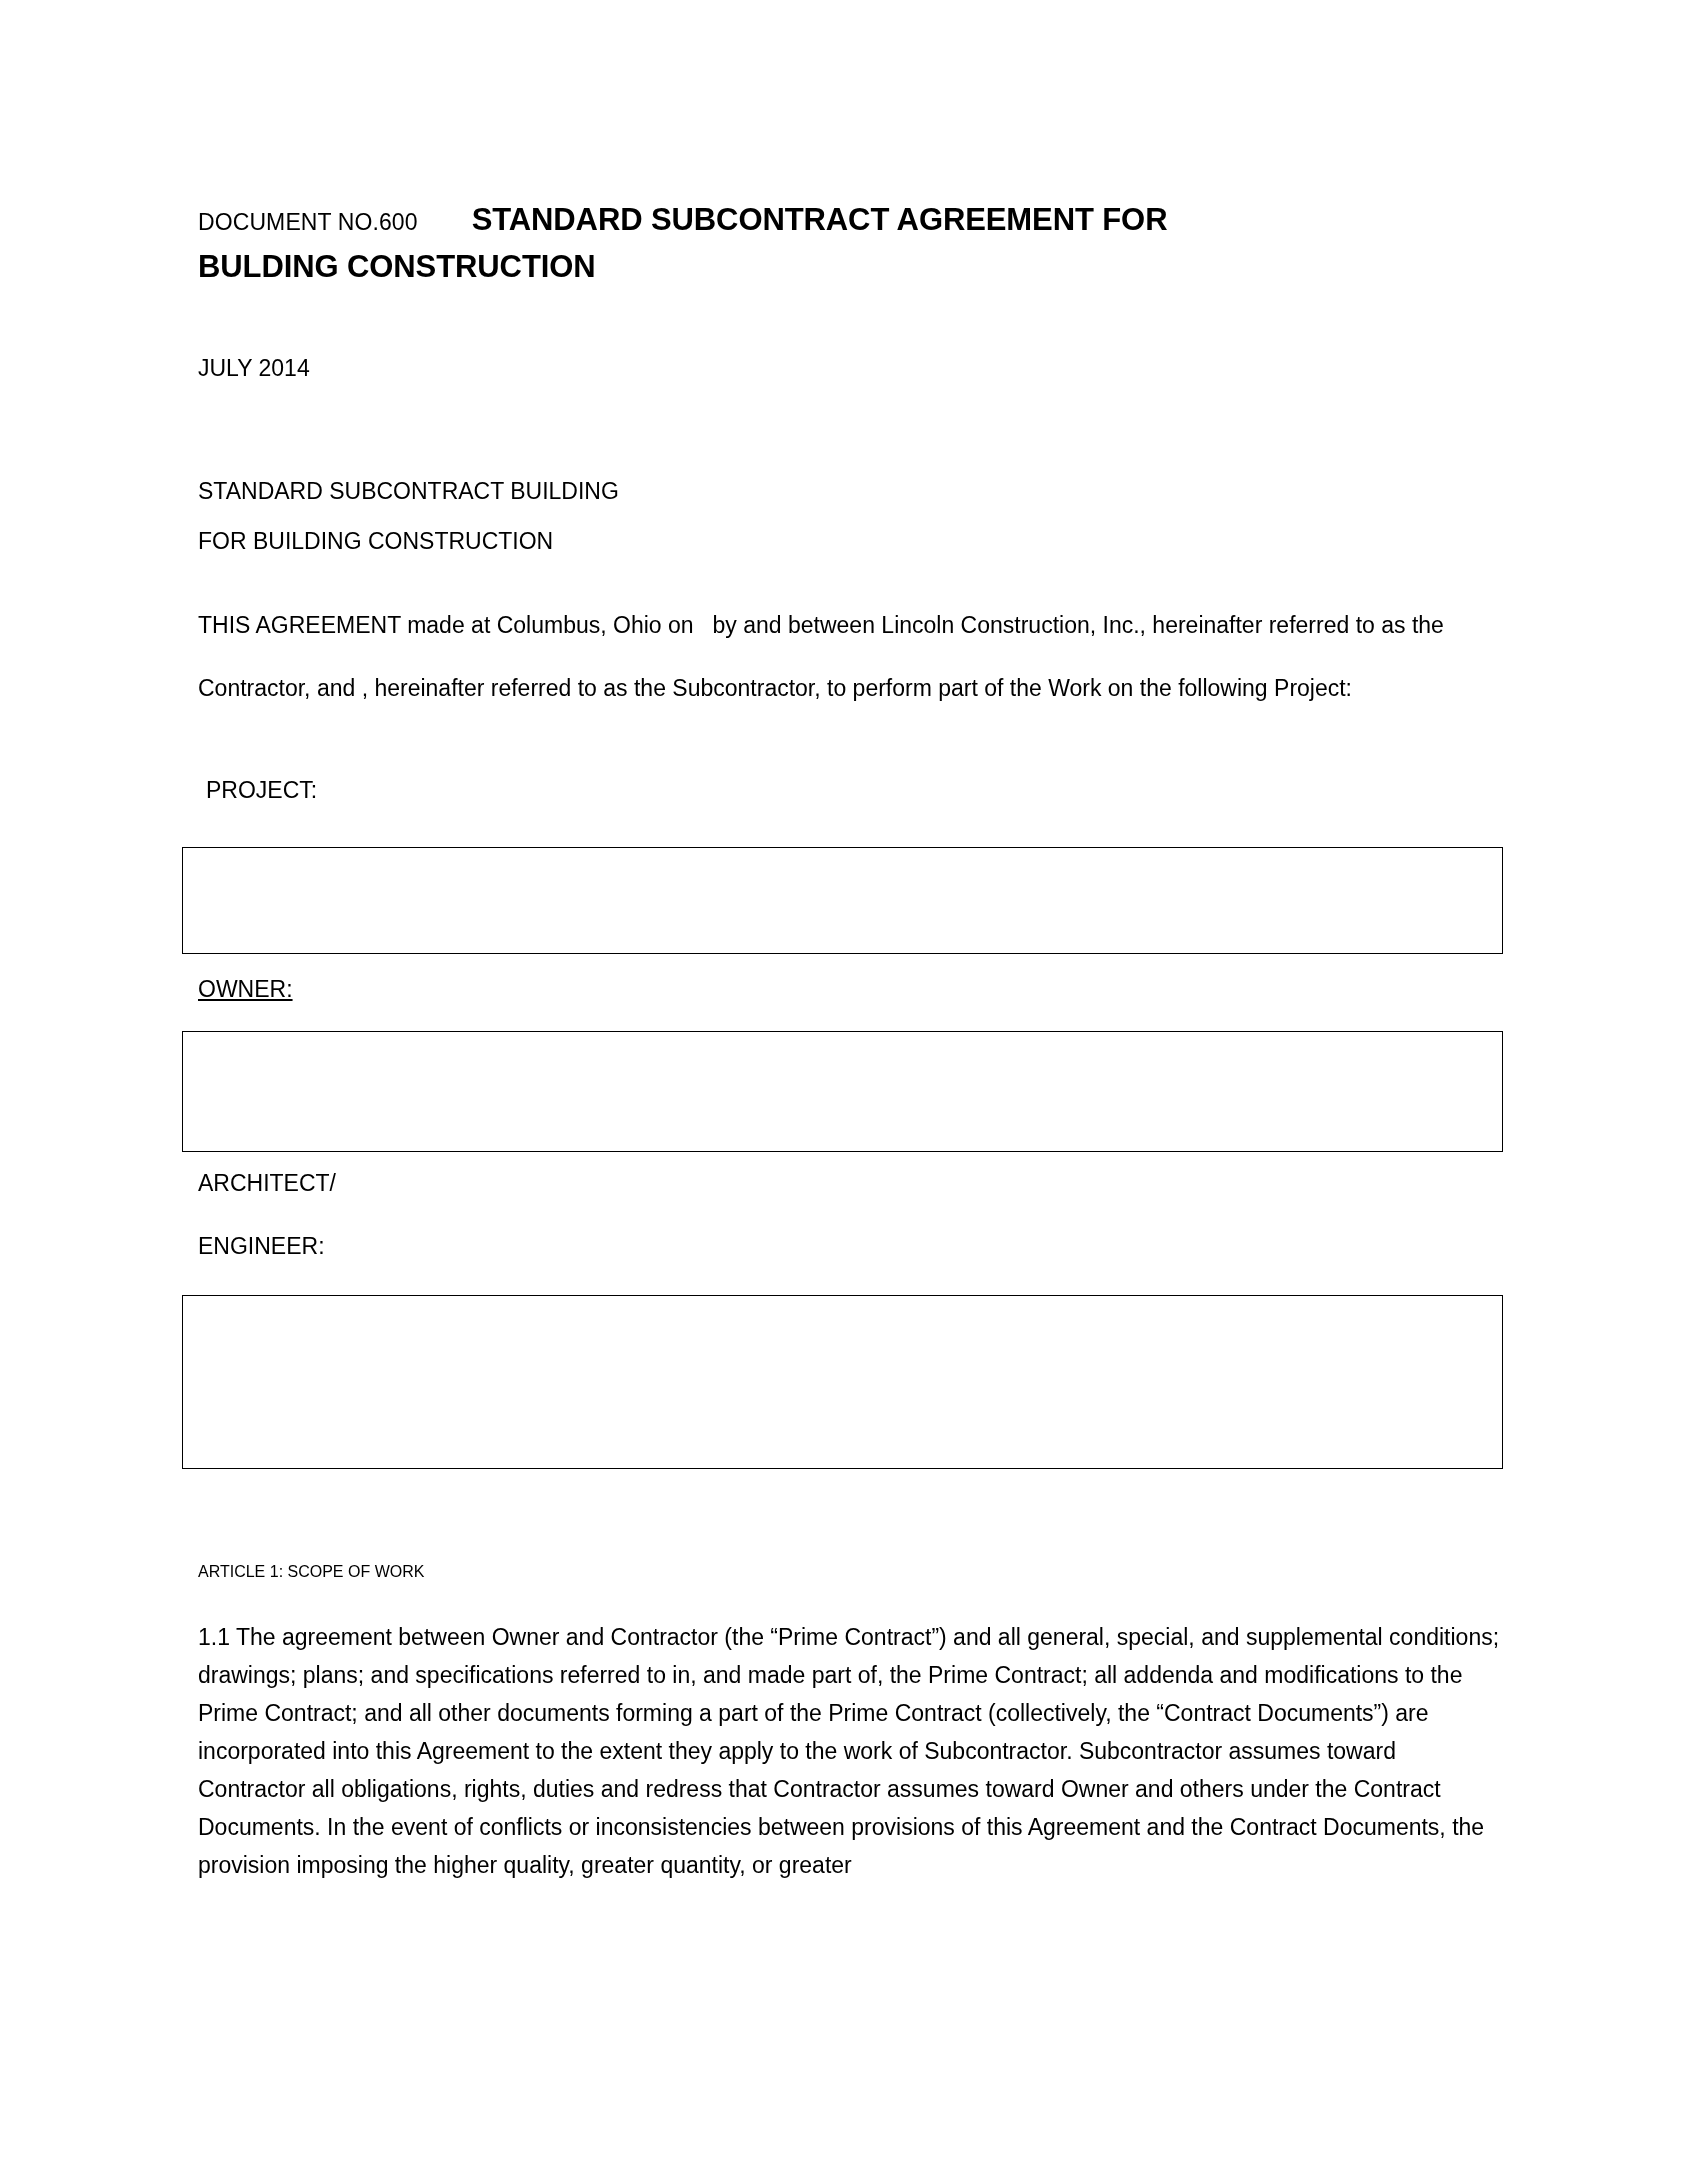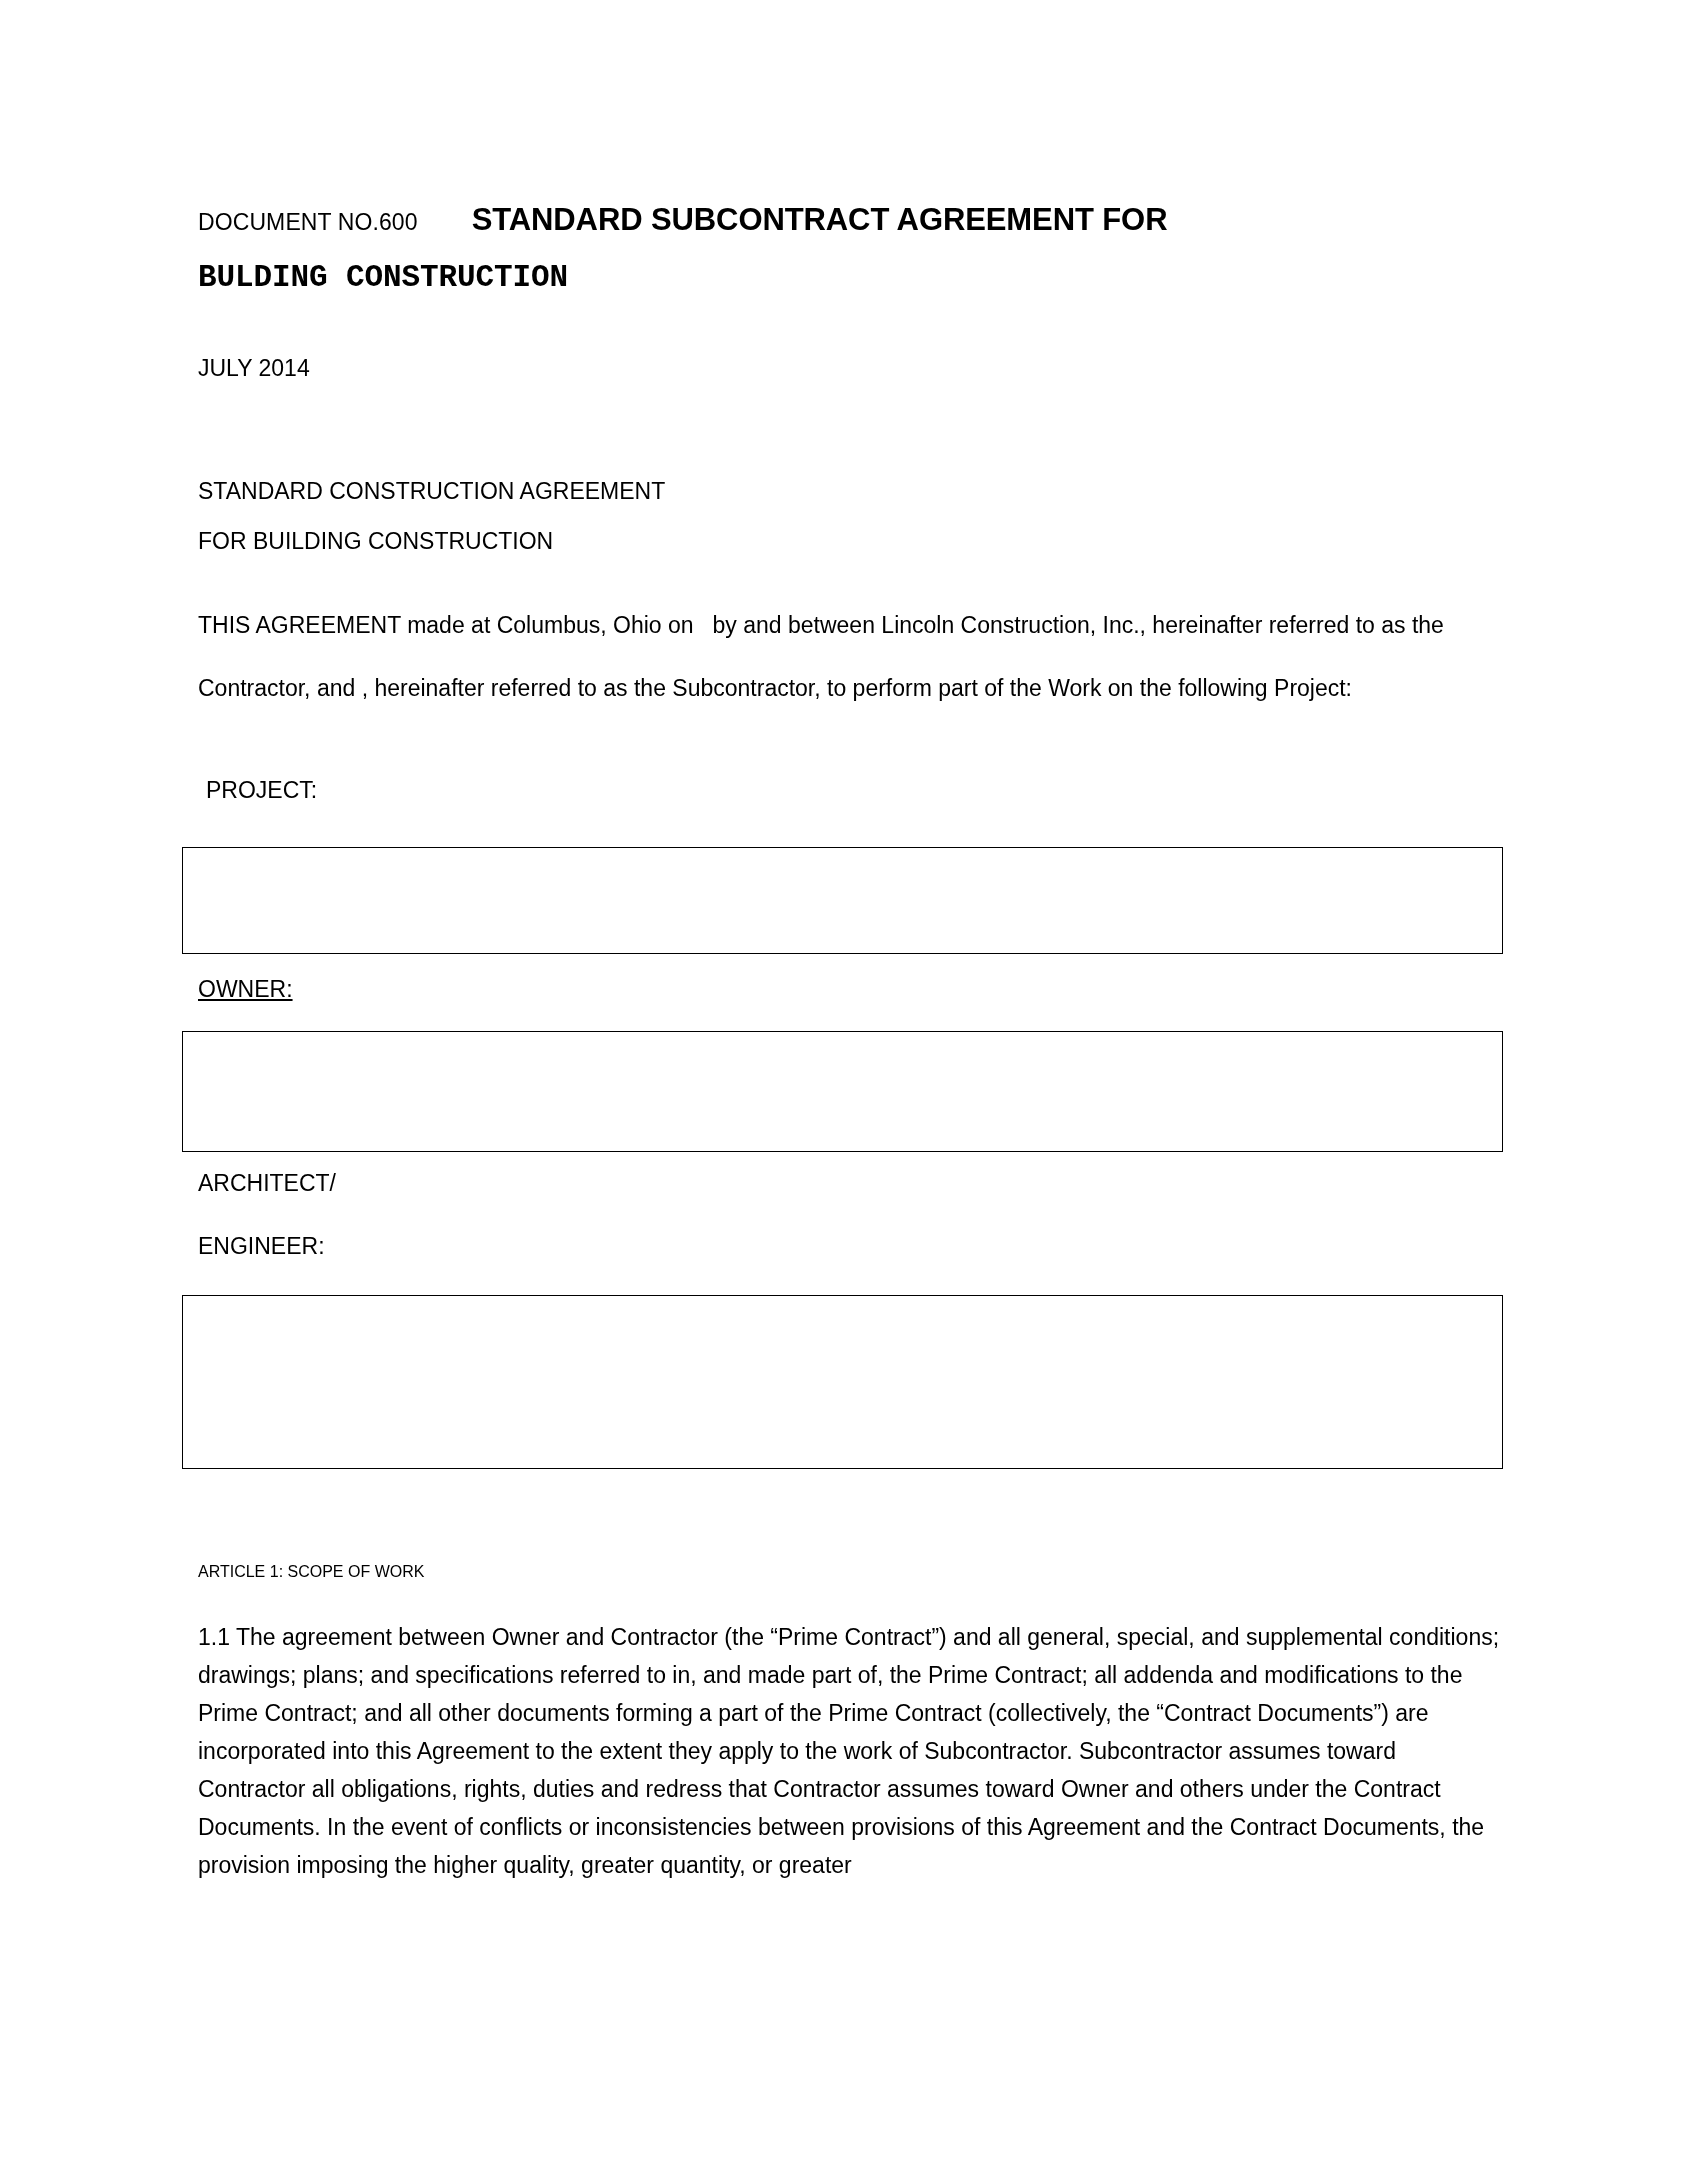--- a/index.html
+++ b/index.html
@@ -50,23 +50,22 @@
   .title-main {
     font-size: 31px;
     font-weight: bold;
     letter-spacing: -0.1px;
   }
   .title-second {
     display: block;
     font-size: 31px;
     font-weight: bold;
     letter-spacing: -0.1px;
-    margin-top: 23px;
+    margin-top: 12px;
     line-height: 1.1;
-    font-family: Liberation Mono, monospace;
   }
 
   
   .date-line {
     position: absolute;
     left: 198px;
     top: 355px;
     font-size: 23px;
     line-height: 1.2;
     text-align: right;
@@ -156,21 +155,21 @@
   <div class="header-block">
     <span class="header-line-1">
       <span class="doc-no">DOCUMENT NO.600</span><span class="title-gap"></span><span class="title-main">STANDARD SUBCONTRACT AGREEMENT FOR</span>
     </span>
     <span class="title-second">BULDING CONSTRUCTION</span>
   </div>
 
   <div class="date-line">JULY 2014</div>
 
   <div class="subtitle-block">
-    <span class="subtitle-line">STANDARD CONSTRUCTION AGREEMENT</span>
+    <span class="subtitle-line">STANDARD SUBCONTRACT BUILDING</span>
     <span class="subtitle-line">FOR BUILDING CONSTRUCTION</span>
   </div>
 
   <div class="intro-para"><span>THIS AGREEMENT made at Columbus, Ohio on</span><span class="inline-blank"></span><span>by and between Lincoln Construction, Inc., hereinafter referred to as the Contractor, and , hereinafter referred to as the Subcontractor, to perform part of the Work on the following Project:</span></div>
 
   <div class="field-label label-project">PROJECT:</div>
   <div class="field-box box-project"></div>
 
   <div class="field-label label-owner">OWNER:</div>
   <div class="field-box box-owner"></div>

